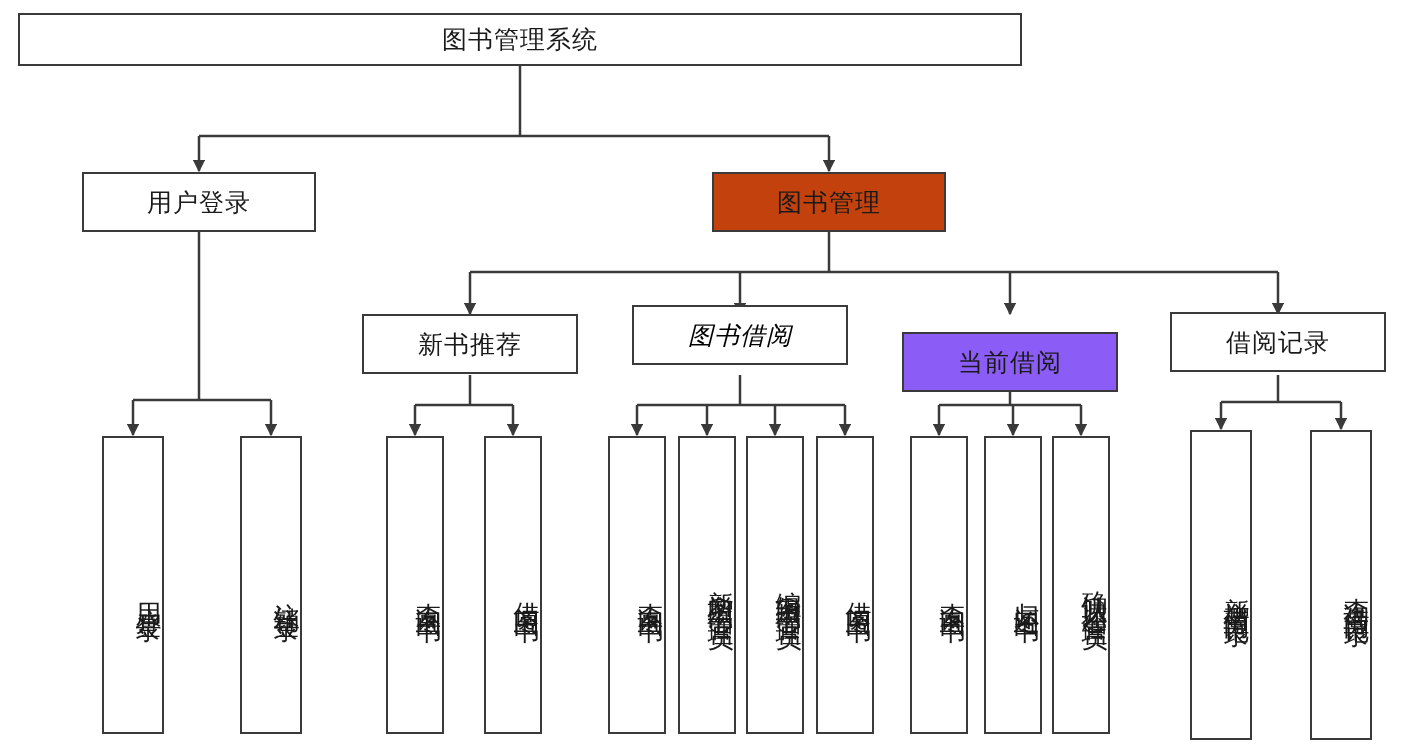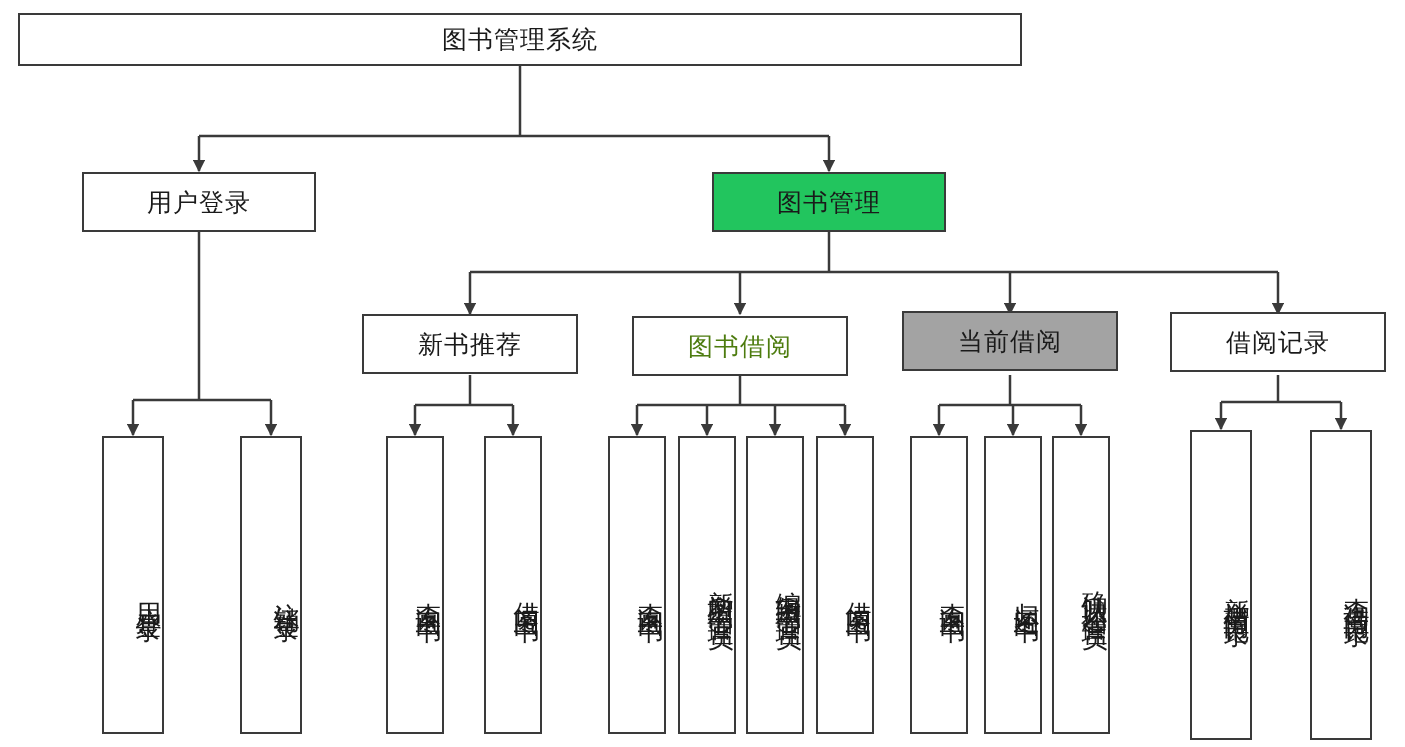--- a/index.html
+++ b/index.html
@@ -90,30 +90,30 @@
       <path d="M 1221 402 L 1221 429" stroke="#3a3a3a" stroke-width="2.5" fill="none" marker-end="url(#arrow)"></path>
       <path d="M 1341 402 L 1341 429" stroke="#3a3a3a" stroke-width="2.5" fill="none" marker-end="url(#arrow)"></path>
     </svg>
   <div id="nodes-layer">
       <div class="node horiz root" style="left: 18px; top: 13px; width: 1004px; height: 53px; border-color: rgb(58, 58, 58); background: rgb(255, 255, 255); color: rgb(26, 26, 26);">
         <span class="htext">图书管理系统</span>
       </div>
       <div class="node horiz" style="left: 82px; top: 172px; width: 234px; height: 60px; border-color: rgb(58, 58, 58); background: rgb(255, 255, 255); color: rgb(26, 26, 26);">
         <span class="htext">用户登录</span>
       </div>
-      <div class="node horiz" style="left: 712px; top: 172px; width: 234px; height: 60px; border-color: rgb(58, 58, 58); background: #22c55e; color: rgb(26, 26, 26);">
+      <div class="node horiz" style="left: 712px; top: 172px; width: 234px; height: 60px; border-color: rgb(58, 58, 58); background: #c2410c; color: rgb(26, 26, 26);">
         <span class="htext">图书管理</span>
       </div>
       <div class="node horiz" style="left: 362px; top: 314px; width: 216px; height: 60px; border-color: rgb(58, 58, 58); background: rgb(255, 255, 255); color: rgb(26, 26, 26);">
         <span class="htext">新书推荐</span>
       </div>
-      <div class="node horiz" style="left: 632px; top: 316px; width: 216px; height: 60px; border-color: rgb(58, 58, 58); background: rgb(255, 255, 255); color: #4d7c0f;">
+      <div class="node horiz" style="left: 632px; top: 305px; width: 216px; height: 60px; border-color: rgb(58, 58, 58); background: rgb(255, 255, 255); color: #000000; font-style: italic;">
         <span class="htext">图书借阅</span>
       </div>
-      <div class="node horiz" style="left: 902px; top: 311px; width: 216px; height: 60px; border-color: rgb(58, 58, 58); background: #a3a3a3; color: rgb(26, 26, 26);">
+      <div class="node horiz" style="left: 902px; top: 332px; width: 216px; height: 60px; border-color: rgb(58, 58, 58); background: #8b5cf6; color: rgb(26, 26, 26);">
         <span class="htext">当前借阅</span>
       </div>
       <div class="node horiz" style="left: 1170px; top: 312px; width: 216px; height: 60px; border-color: rgb(58, 58, 58); background: rgb(255, 255, 255); color: rgb(26, 26, 26);">
         <span class="htext">借阅记录</span>
       </div>
       <div class="node vert" style="left: 102px; top: 436px; width: 62px; height: 298px; border-color: rgb(58, 58, 58); background: rgb(255, 255, 255); color: rgb(26, 26, 26);">
         <span class="vtext">用户登录</span>
       </div>
       <div class="node vert" style="left: 240px; top: 436px; width: 62px; height: 298px; border-color: rgb(58, 58, 58); background: rgb(255, 255, 255); color: rgb(26, 26, 26);">
         <span class="vtext">注销登录</span>

